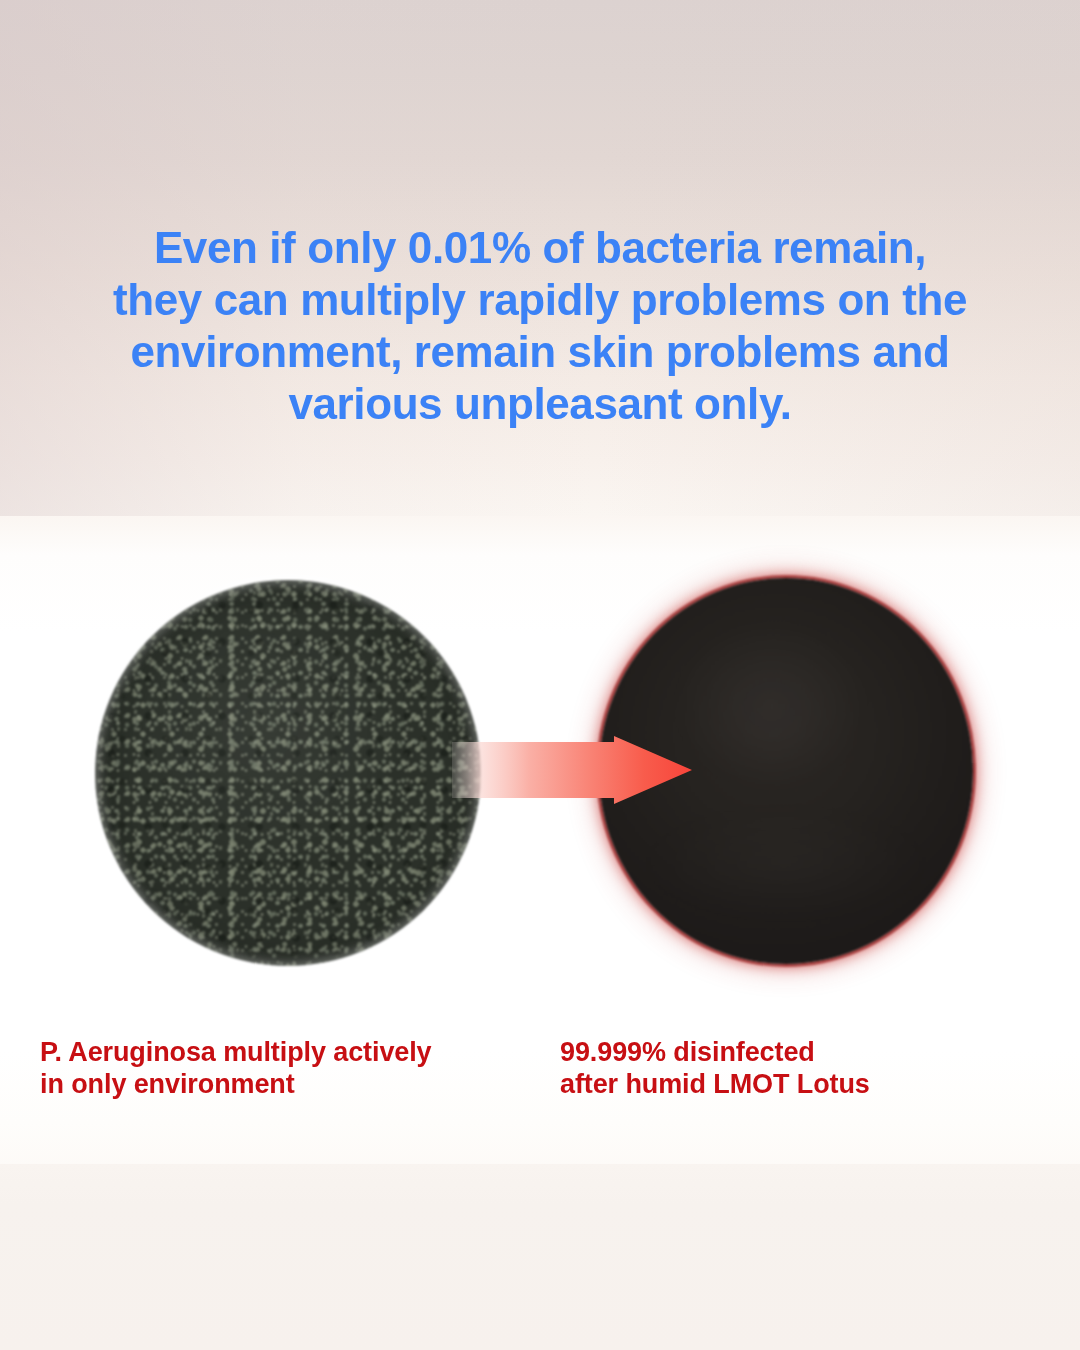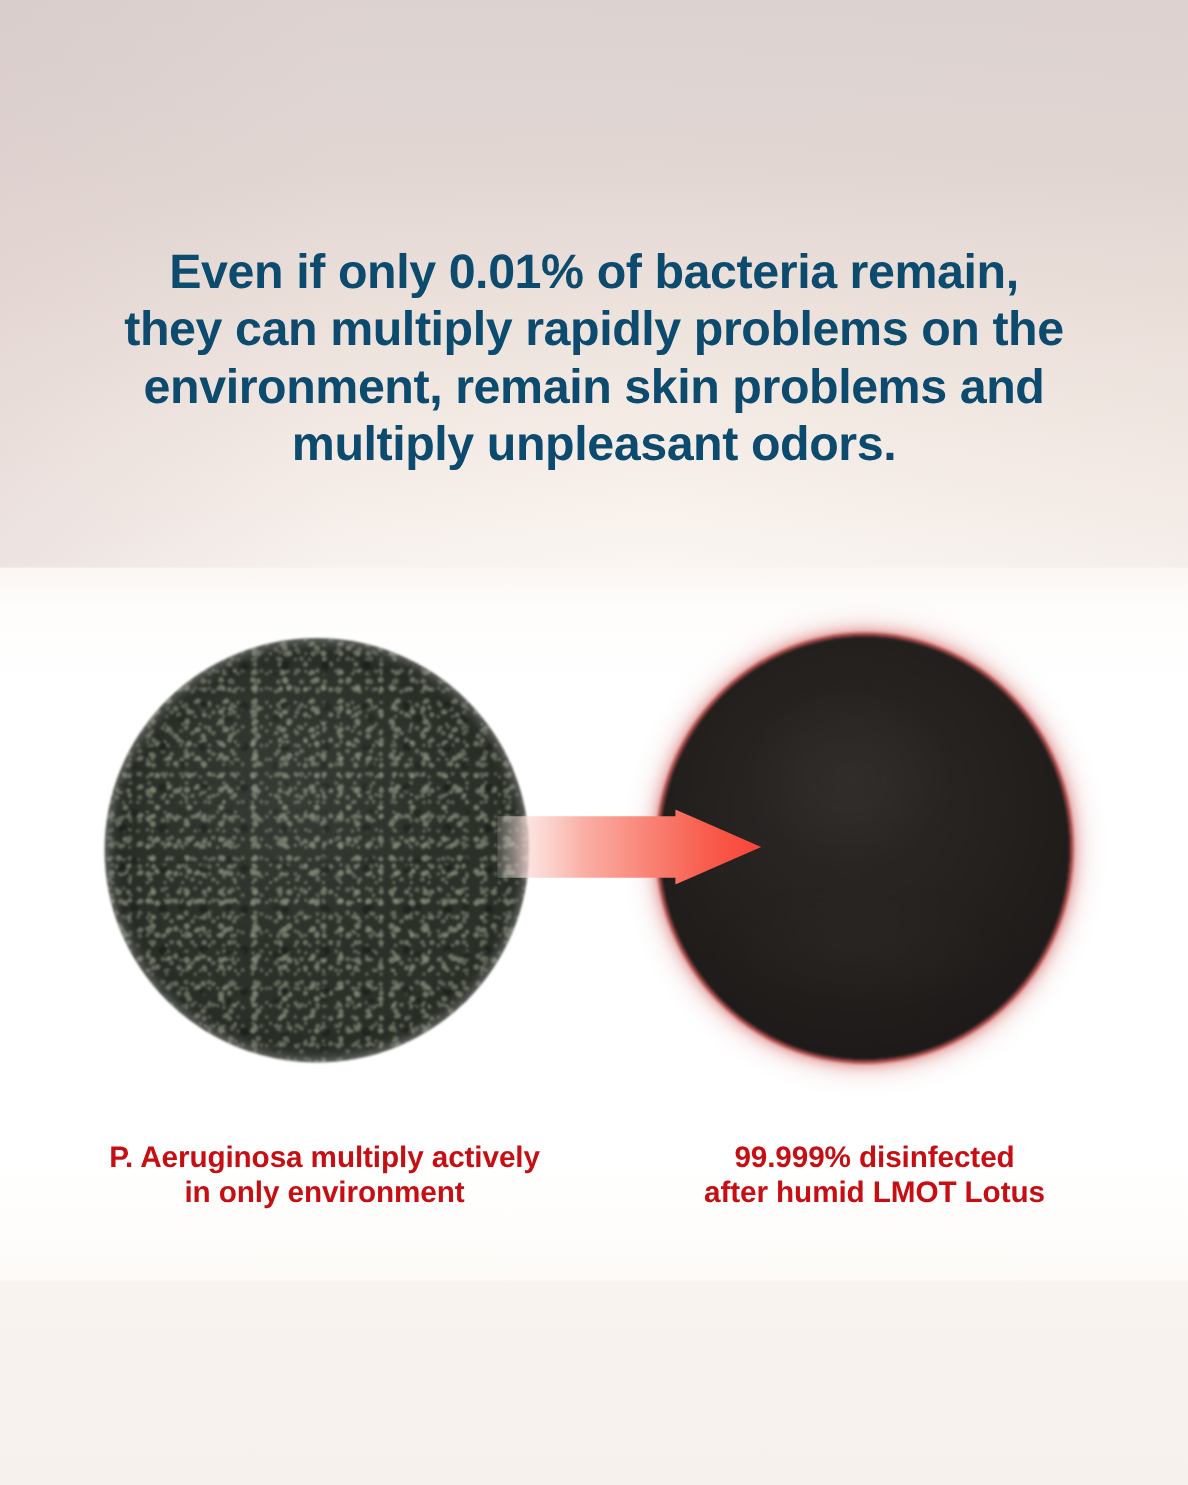--- a/index.html
+++ b/index.html
@@ -74,21 +74,21 @@
   
   .headline {
     position: absolute;
     left: 50px;
     top: 222px;
     width: 980px;
     text-align: center;
     font-size: 44px;
     line-height: 52px;
     font-weight: 700;
-    color: #0c4a6e;
+    color: #3b82f6;
     letter-spacing: -0.4px;
   }
   .headline .hl-line { display: block; white-space: pre; }
 
   
   .dish {
     position: absolute;
     border-radius: 50%;
   }
 
@@ -204,21 +204,21 @@
     left: 452px;
     top: 736px;
     width: 240px;
     height: 68px;
   }
   #arrow svg { display: block; width: 240px; height: 68px; }
 
   
   .caption {
     position: absolute;
-    text-align: center;
+    text-align: left;
     font-weight: 700;
     color: #c70f13;
     font-size: 27px;
     line-height: 32px;
     letter-spacing: -0.1px;
   }
   #caption-left  { left: 40px;  top: 1036px; width: 510px; }
   #caption-right { left: 560px; top: 1036px; width: 470px; }
   .caption .cap-line { display: block; white-space: pre; }
 </style>
@@ -229,21 +229,21 @@
 
   <div class="band-top"></div>
   <div class="band-top-sheen"></div>
   <div class="band-mid"></div>
   <div class="band-bottom"></div>
 
   <div class="headline">
     <span class="hl-line">Even if only 0.01% of bacteria remain,</span>
     <span class="hl-line">they can multiply rapidly problems on the</span>
     <span class="hl-line">environment, remain skin problems and</span>
-    <span class="hl-line">multiply unpleasant odors.</span>
+    <span class="hl-line">various unpleasant only.</span>
   </div>
 
   <div class="dish" id="dish-left">
     <div class="colony-layer">
       <div class="speck-a"></div>
       <div class="speck-b"></div>
       <div class="speck-c"></div>
       <div class="speck-d"></div>
     </div>
     <div class="dish-shade"></div>

